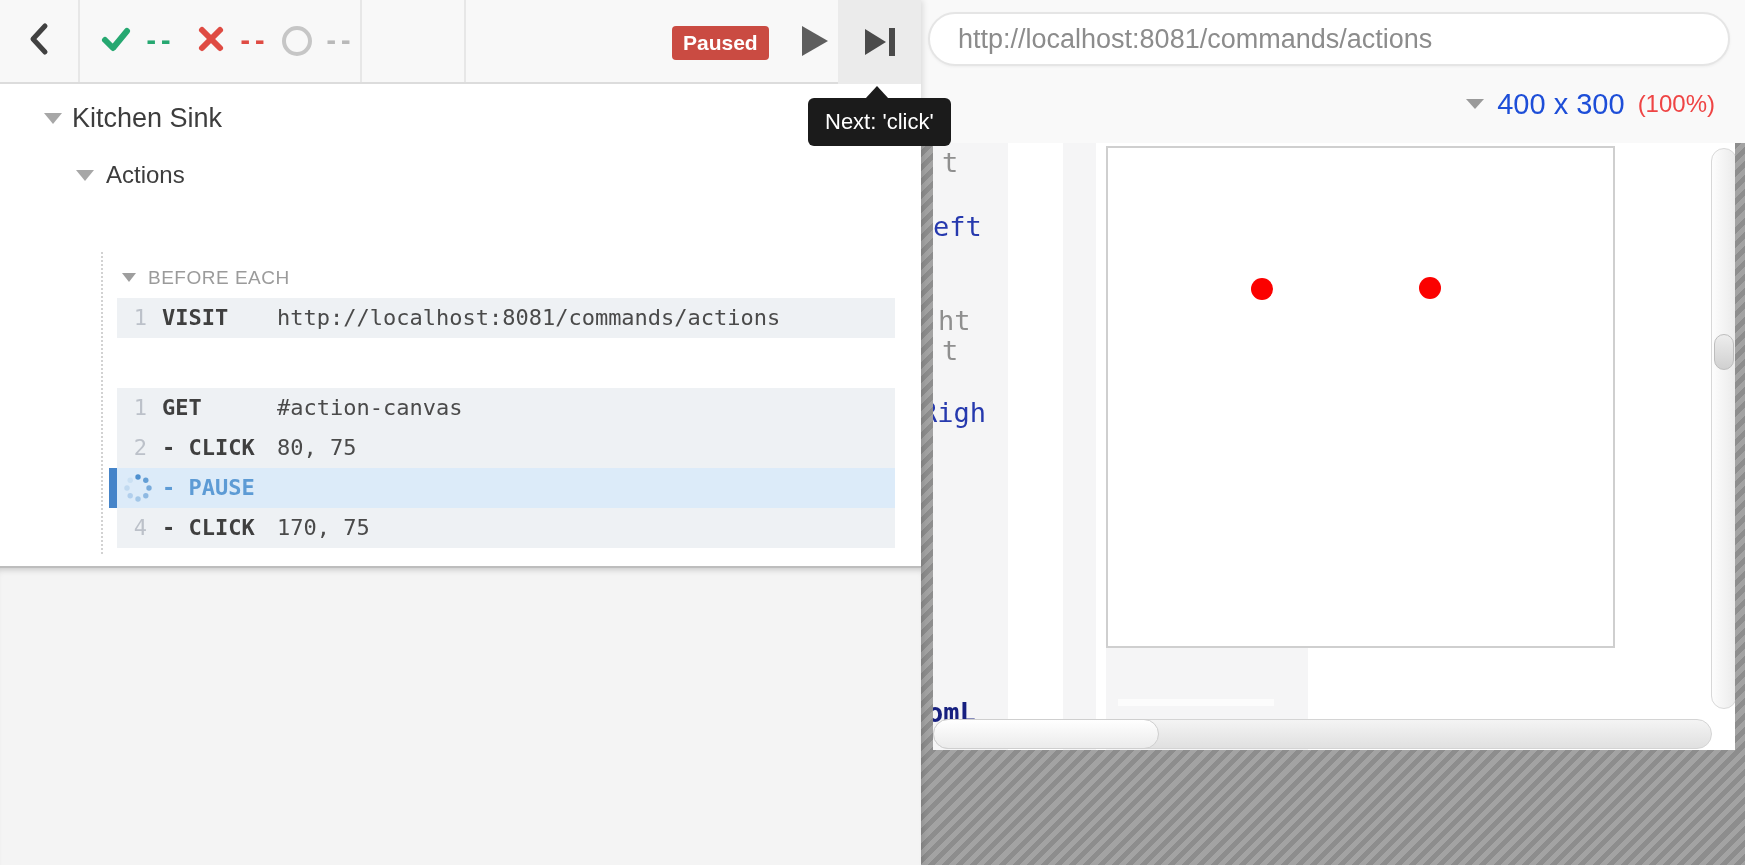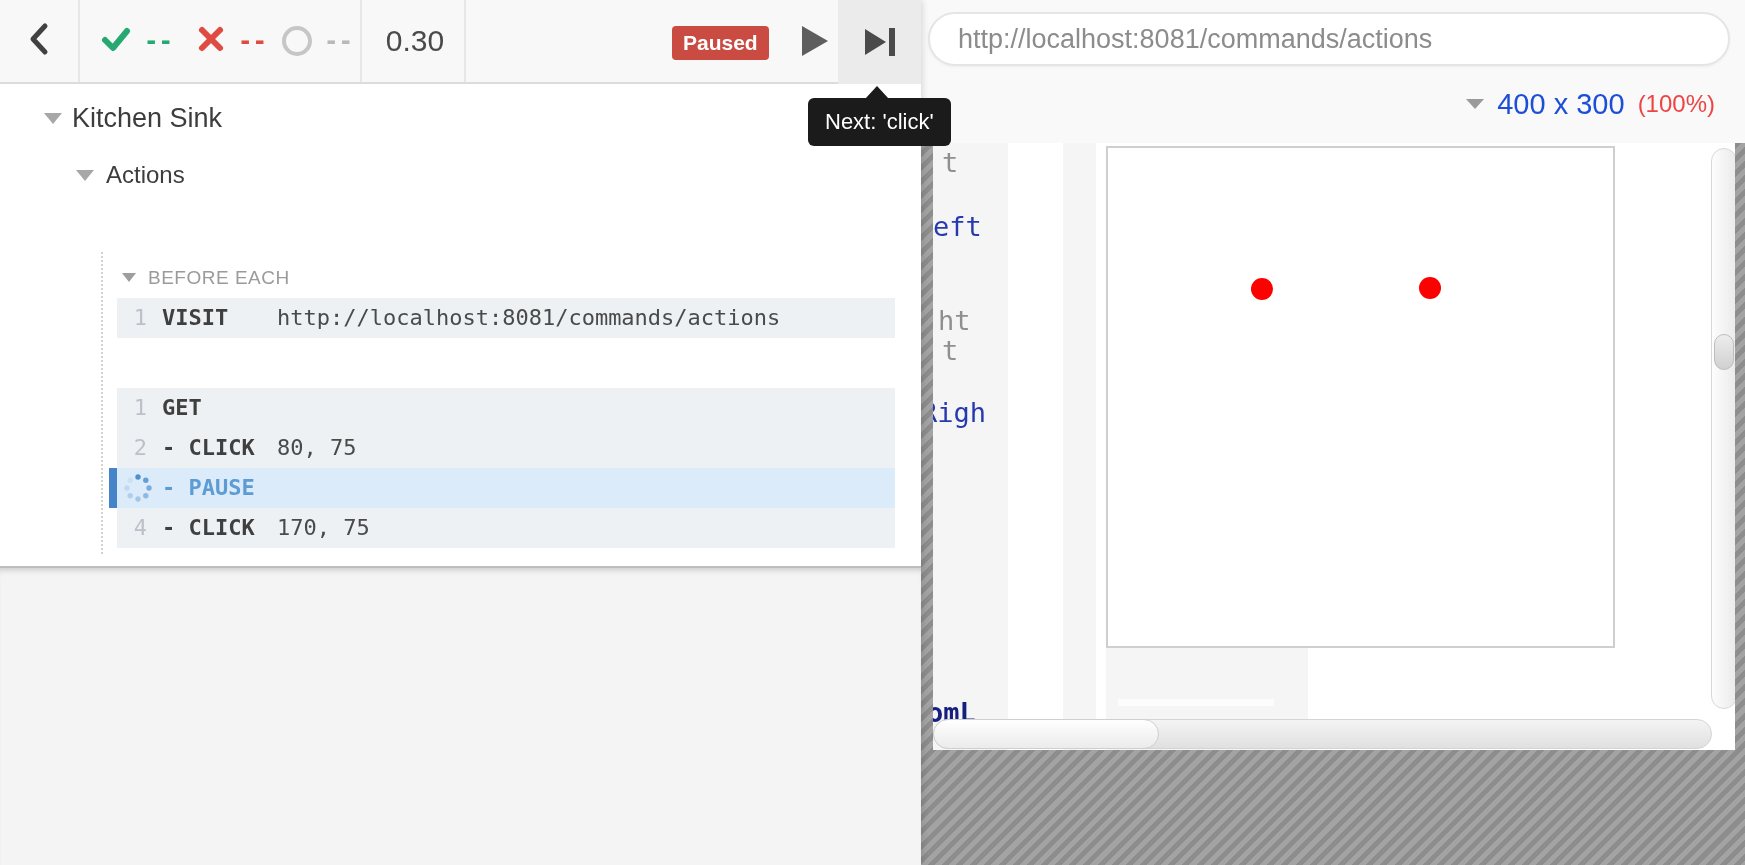--- a/index.html
+++ b/index.html
@@ -128,21 +128,20 @@
             </svg>
         </span>
         <span class="stat-label">--</span>
       </div>
       <div class="stat stat-pending">
         <span class="pending-circle"></span>
         <span class="stat-label">--</span>
       </div>
 
       <div class="tb-divider" style="left:360px"></div>
-      <div class="tb-time">0.30</div>
       <div class="tb-divider" style="left:464px"></div>
 
       <div class="paused-badge">Paused</div>
       <div class="btn-play">
         <span class="play-tri"></span>
       </div>
       <div class="btn-step">
         <span class="step-tri"></span>
         <span class="step-bar"></span>
       </div>
@@ -165,20 +164,21 @@
     </div>
     <div class="cmd-row row-visit">
       <span class="num">1</span>
       <span class="cmd">VISIT</span>
       <span class="args">http://localhost:8081/commands/actions</span>
     </div>
 
     <div class="cmd-row row-get">
       <span class="num">1</span>
       <span class="cmd">GET</span>
+      <span class="args">#action-canvas</span>
     </div>
     <div class="cmd-row row-click1">
       <span class="num">2</span>
       <span class="cmd">- CLICK</span>
       <span class="args">80, 75</span>
     </div>
     <div class="cmd-row row-pause">
       <span class="spinner">
         <svg width="30" height="30" viewBox="0 0 30 30" fill="#4e90cf">
           <circle cx="15" cy="4" r="2.7" opacity="1"></circle>

